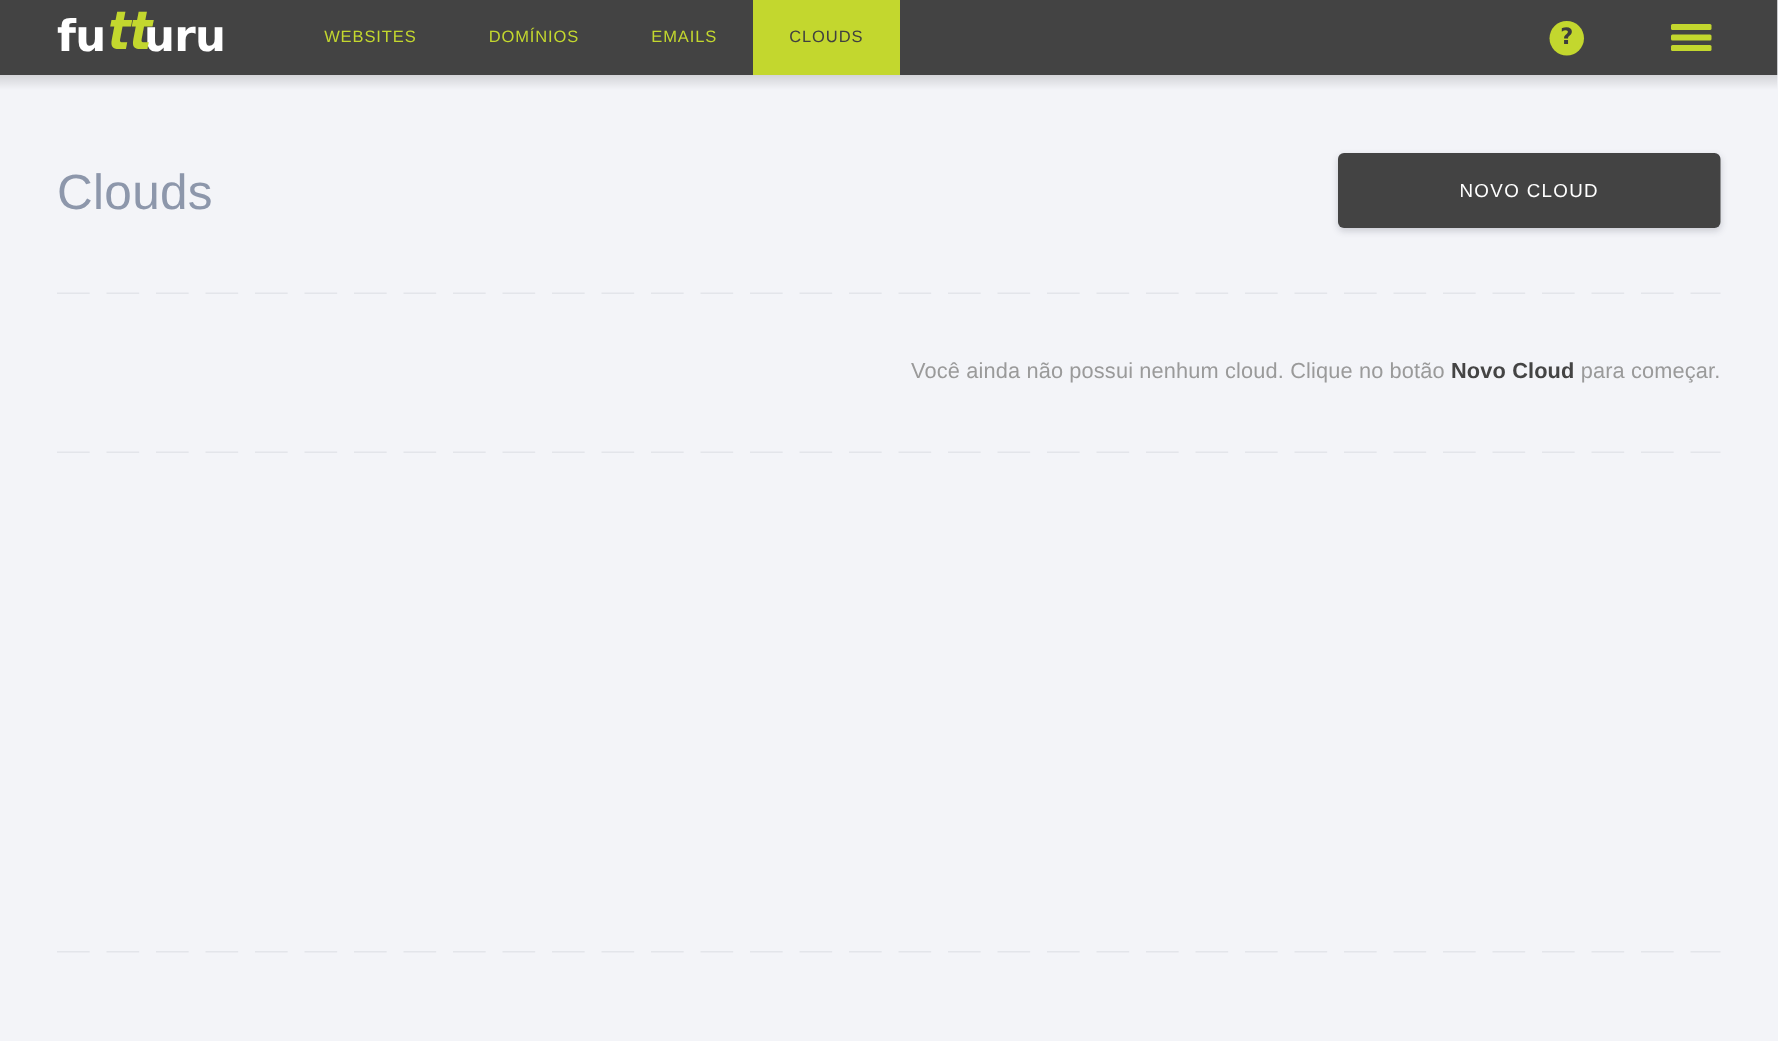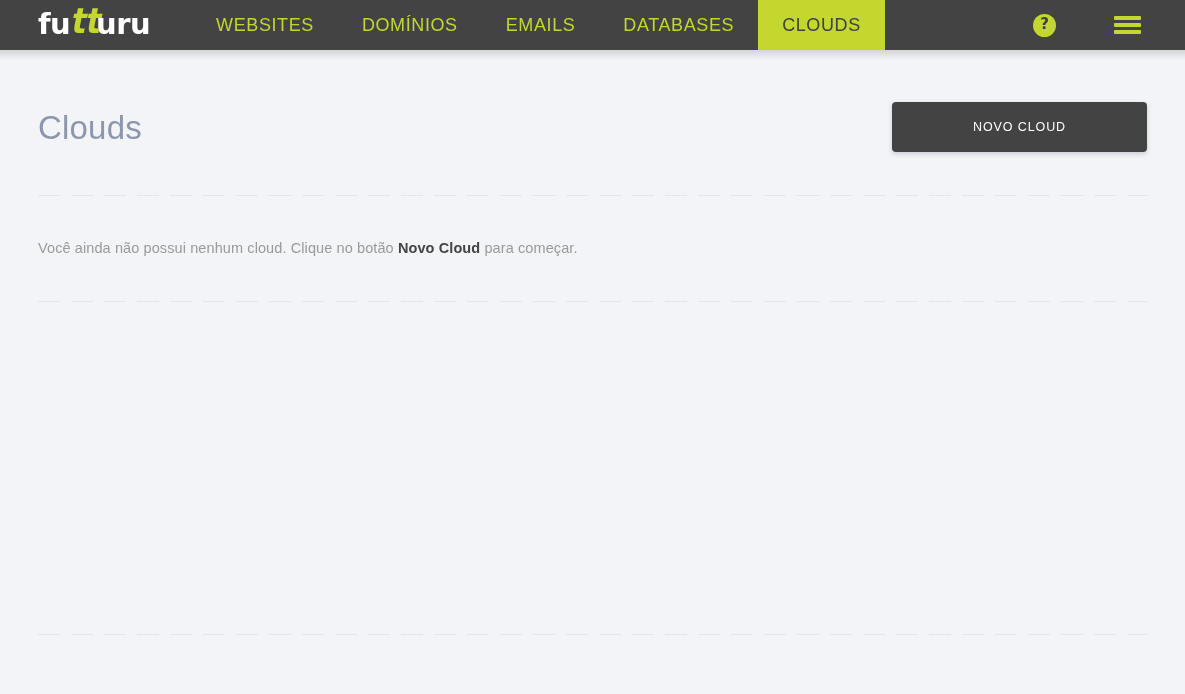--- a/index.html
+++ b/index.html
@@ -62,21 +62,21 @@
   .main-nav {
     display: flex;
     align-items: stretch;
     margin-left: 42px;
     height: 50px;
   }
   .nav-item {
     display: flex;
     align-items: center;
     padding: 0 24px;
-    font-size: 18px;
+    font-size: 11px;
     letter-spacing: 0.6px;
     color: #c3d72e;
     text-decoration: none;
     cursor: pointer;
     height: 50px;
     white-space: nowrap;
   }
   .nav-item.active {
     background: #c3d72e;
     color: #404040;
@@ -161,21 +161,21 @@
   }
 
   .divider {
     height: 1px;
     background-image: linear-gradient(to right, #e3e5ea 0 22px, rgba(0,0,0,0) 22px 33px);
     background-size: 33px 1px;
     background-repeat: repeat-x;
   }
 
   .empty-state {
-    text-align: left;
+    text-align: right;
     font-size: 14.5px;
     color: #9a9a9a;
     padding: 44px 0 45px 0;
     letter-spacing: 0.1px;
   }
   .empty-state strong {
     color: #444444;
     font-weight: bold;
   }
 
@@ -189,21 +189,20 @@
 <div class="header">
 
   <div class="brand">
     <div class="logo-text"><span>fu</span><span class="accent">tt</span><span>uru</span></div>
   </div>
 
   <nav class="main-nav">
     <a class="nav-item" href="#">WEBSITES</a>
     <a class="nav-item" href="#">DOMÍNIOS</a>
     <a class="nav-item" href="#">EMAILS</a>
-    <a class="nav-item" href="#">DATABASES</a>
     <a class="nav-item active" href="#">CLOUDS</a>
   </nav>
 
   <div class="header-right">
     <div class="help-icon">?</div>
     <div class="menu-icon">
       <span></span>
       <span></span>
       <span></span>
     </div>

